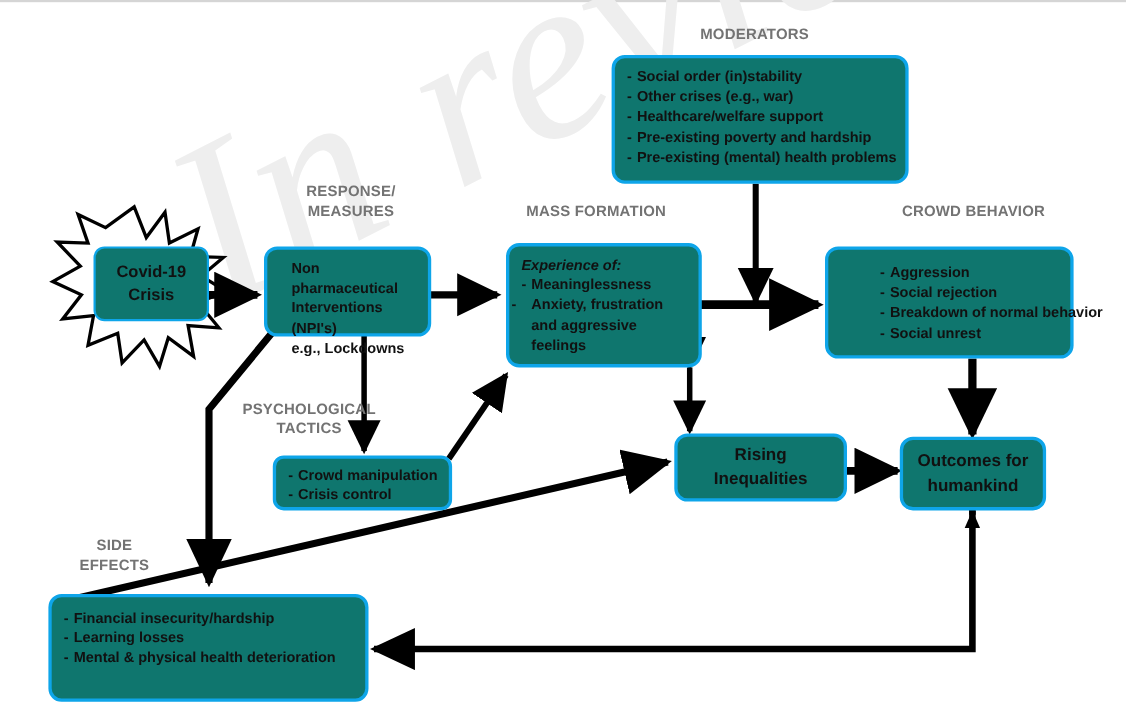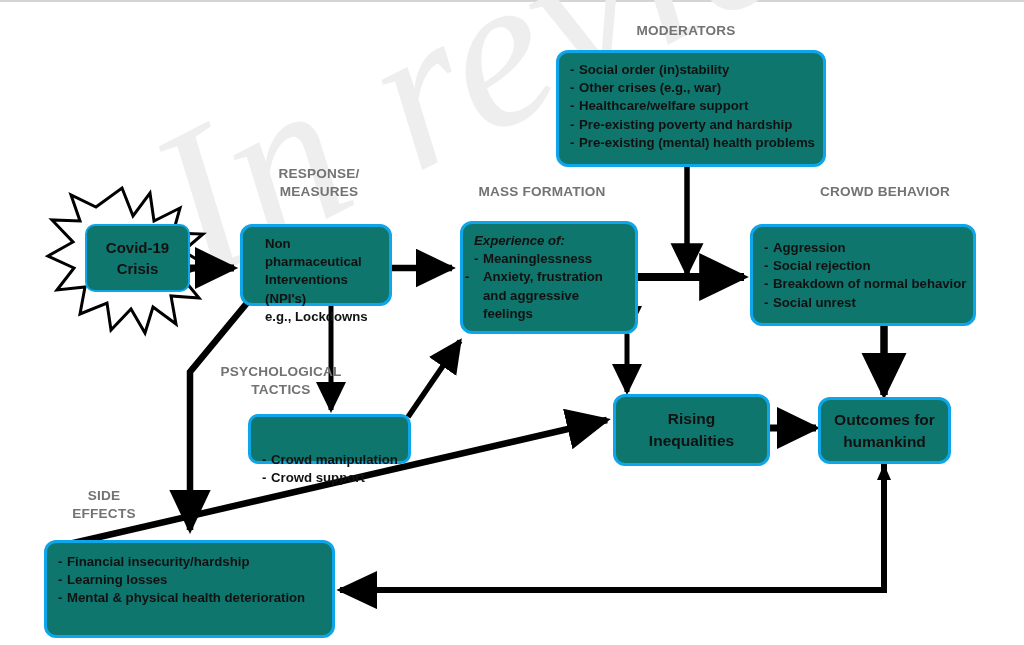--- a/index.html
+++ b/index.html
@@ -193,51 +193,51 @@
       <ul>
         <li><span class="dash">-</span><span>Social order (in)stability</span></li>
         <li><span class="dash">-</span><span>Other crises (e.g., war)</span></li>
         <li><span class="dash">-</span><span>Healthcare/welfare support</span></li>
         <li><span class="dash">-</span><span>Pre-existing poverty and hardship</span></li>
         <li><span class="dash">-</span><span>Pre-existing (mental) health problems</span></li>
       </ul>
     </div>
   </div>
 
-  <div class="node" style="left:750px;top:222px;width:226px;height:102px;">
+  <div class="node" style="left:750px;top:222px;width:226px;height:102px;padding-left:36px;">
     <div class="pad" style="padding-top:12px;">
       <ul>
         <li><span class="dash">-</span><span>Aggression</span></li>
         <li><span class="dash">-</span><span>Social rejection</span></li>
         <li><span class="dash">-</span><span>Breakdown of normal behavior</span></li>
         <li><span class="dash">-</span><span>Social unrest</span></li>
       </ul>
     </div>
   </div>
 
   <div class="node" style="left:248px;top:412px;width:163px;height:50px;border-radius:10px;">
-    <div class="pad" style="padding:6px 11px;margin-top:28px;">
+    <div class="pad" style="padding:6px 11px;">
       <ul>
         <li><span class="dash">-</span><span>Crowd manipulation</span></li>
-        <li><span class="dash">-</span><span>Crowd support</span></li>
+        <li><span class="dash">-</span><span>Crisis control</span></li>
       </ul>
     </div>
   </div>
 
   <div class="node" style="left:44px;top:538px;width:291px;height:98px;">
     <div class="pad" style="padding-top:10px;">
       <ul>
         <li><span class="dash">-</span><span>Financial insecurity/hardship</span></li>
         <li><span class="dash">-</span><span>Learning losses</span></li>
         <li><span class="dash">-</span><span>Mental &amp; physical health deterioration</span></li>
       </ul>
     </div>
   </div>
 
-  <div class="node" style="left:613px;top:392px;width:157px;height:72px;">
+  <div class="node" style="left:613px;top:392px;width:157px;height:62px;">
     <div class="center">
         <div class="lines">
       <div>Rising</div>
       <div>Inequalities</div>
     </div>
       </div>
   </div>
 
   <div class="node" style="left:818px;top:395px;width:133px;height:67px;">
     <div class="center">

